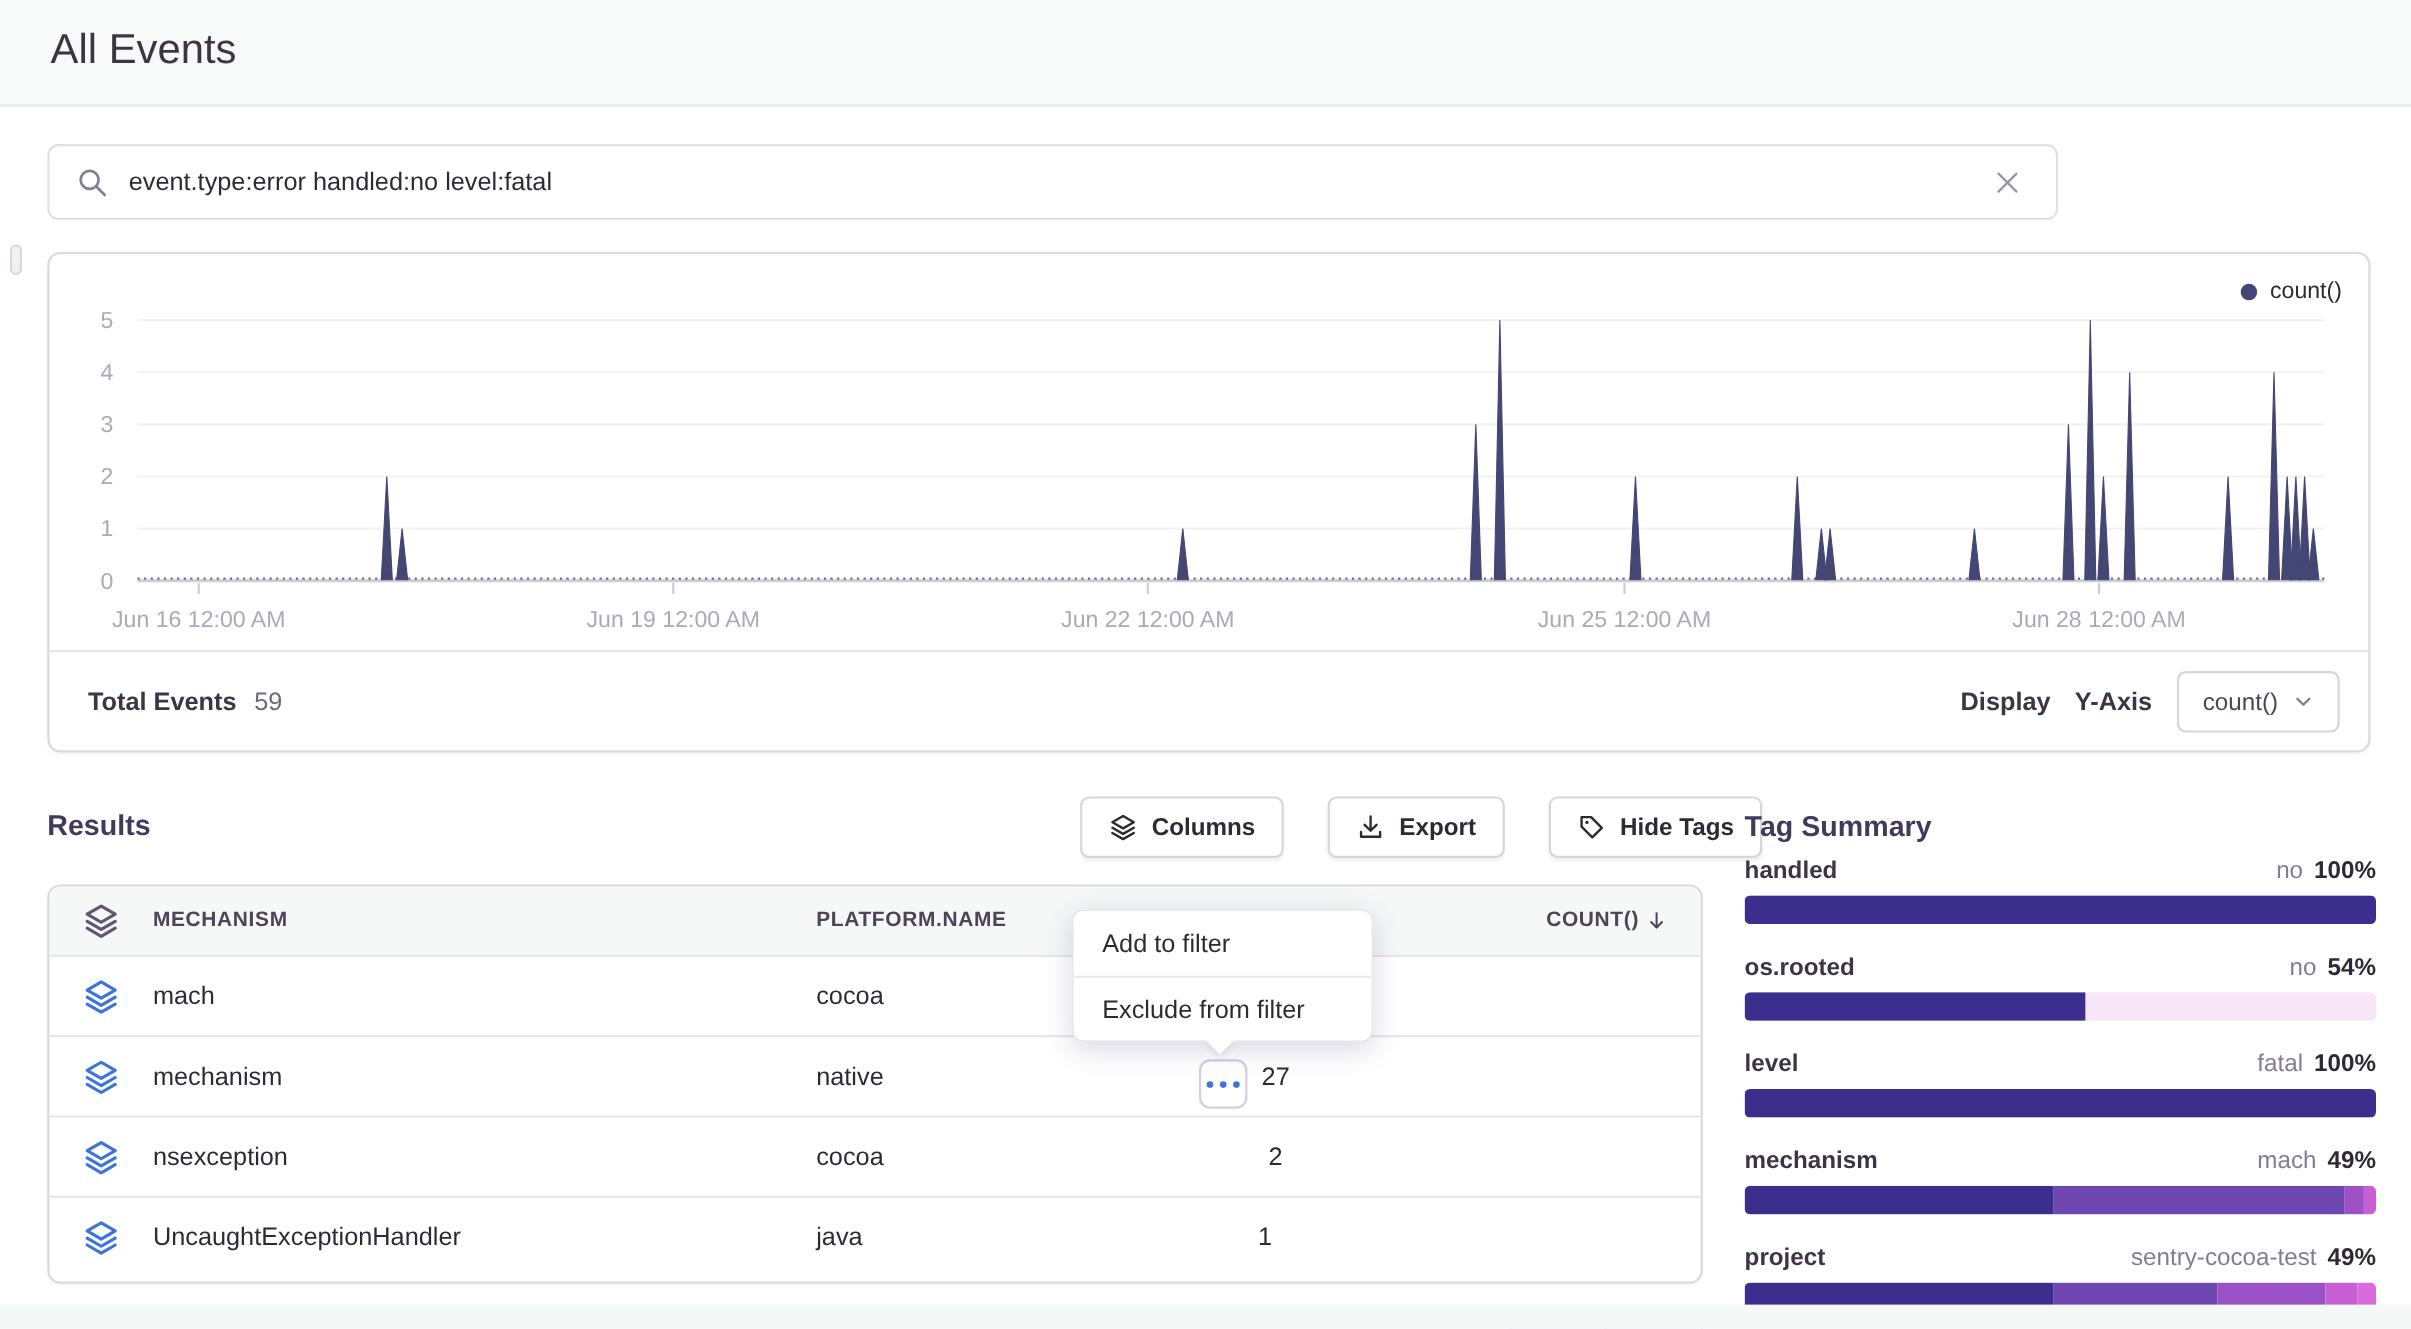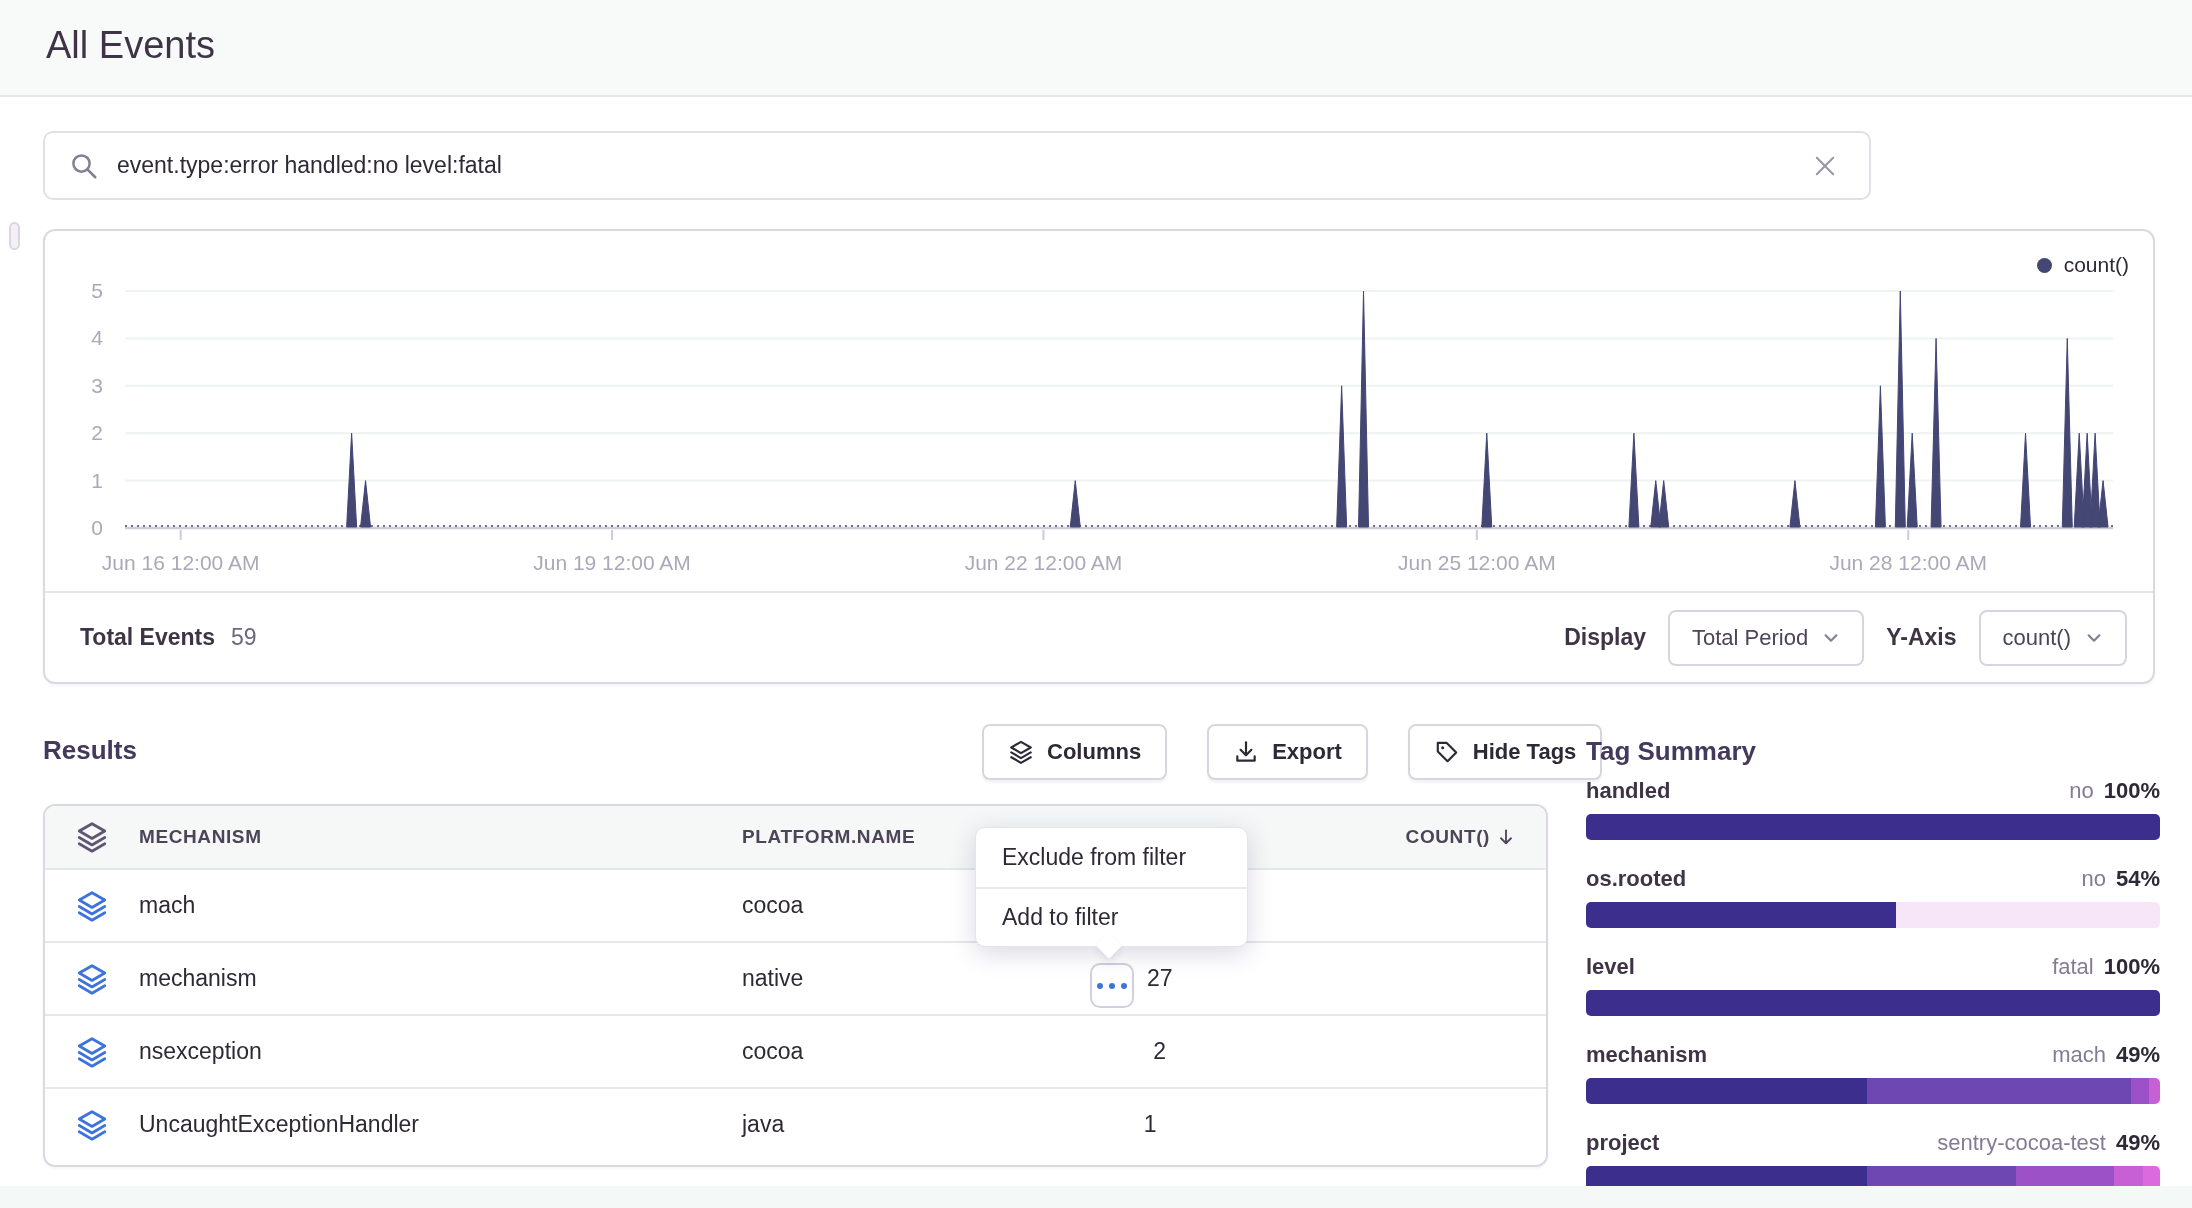--- a/index.html
+++ b/index.html
@@ -173,26 +173,20 @@
     </svg>
   <div class="chart-legend">
     <span class="legend-dot" style="background: rgb(68, 70, 116);"></span>
     <span class="legend-label">count()</span>
   </div>
   <div class="chart-footer">
     <span class="total-label">Total Events</span>
     <span class="total-value">59</span>
     <div class="footer-right">
       <span class="ctl-label">Display</span>
-      <button class="ctl-btn">
-        <span>Total Period</span>
-        <svg viewBox="0 0 20 20" fill="none" stroke="currentColor" stroke-width="2.4" stroke-linecap="round" stroke-linejoin="round">
-            <path d="M4 7 l6 6 6-6"></path>
-          </svg>
-      </button>
       <span class="ctl-label">Y-Axis</span>
       <button class="ctl-btn">
         <span>count()</span>
         <svg viewBox="0 0 20 20" fill="none" stroke="currentColor" stroke-width="2.4" stroke-linecap="round" stroke-linejoin="round">
             <path d="M4 7 l6 6 6-6"></path>
           </svg>
       </button>
     </div>
   </div>
 </section>
@@ -343,22 +337,22 @@
         <span style="width:26%;background:#6e47b2;"></span>
         <span style="width:17%;background:#9c52c6;"></span>
         <span style="width:5%;background:#c75fd5;"></span>
         <span style="width:3%;background:#dc6adf;"></span>
       </div>
     </div>
   </aside>
 
 <div class="context-menu">
   <div>
+      <div class="menu-item">Add to filter</div>
       <div class="menu-item">Exclude from filter</div>
-      <div class="menu-item">Add to filter</div>
     </div>
   <div class="menu-pointer"></div>
 </div>
 <button class="ellipsis-btn">
   <i></i>
     <i></i>
     <i></i>
 </button>
 
 <div class="bottom-strip"></div>

